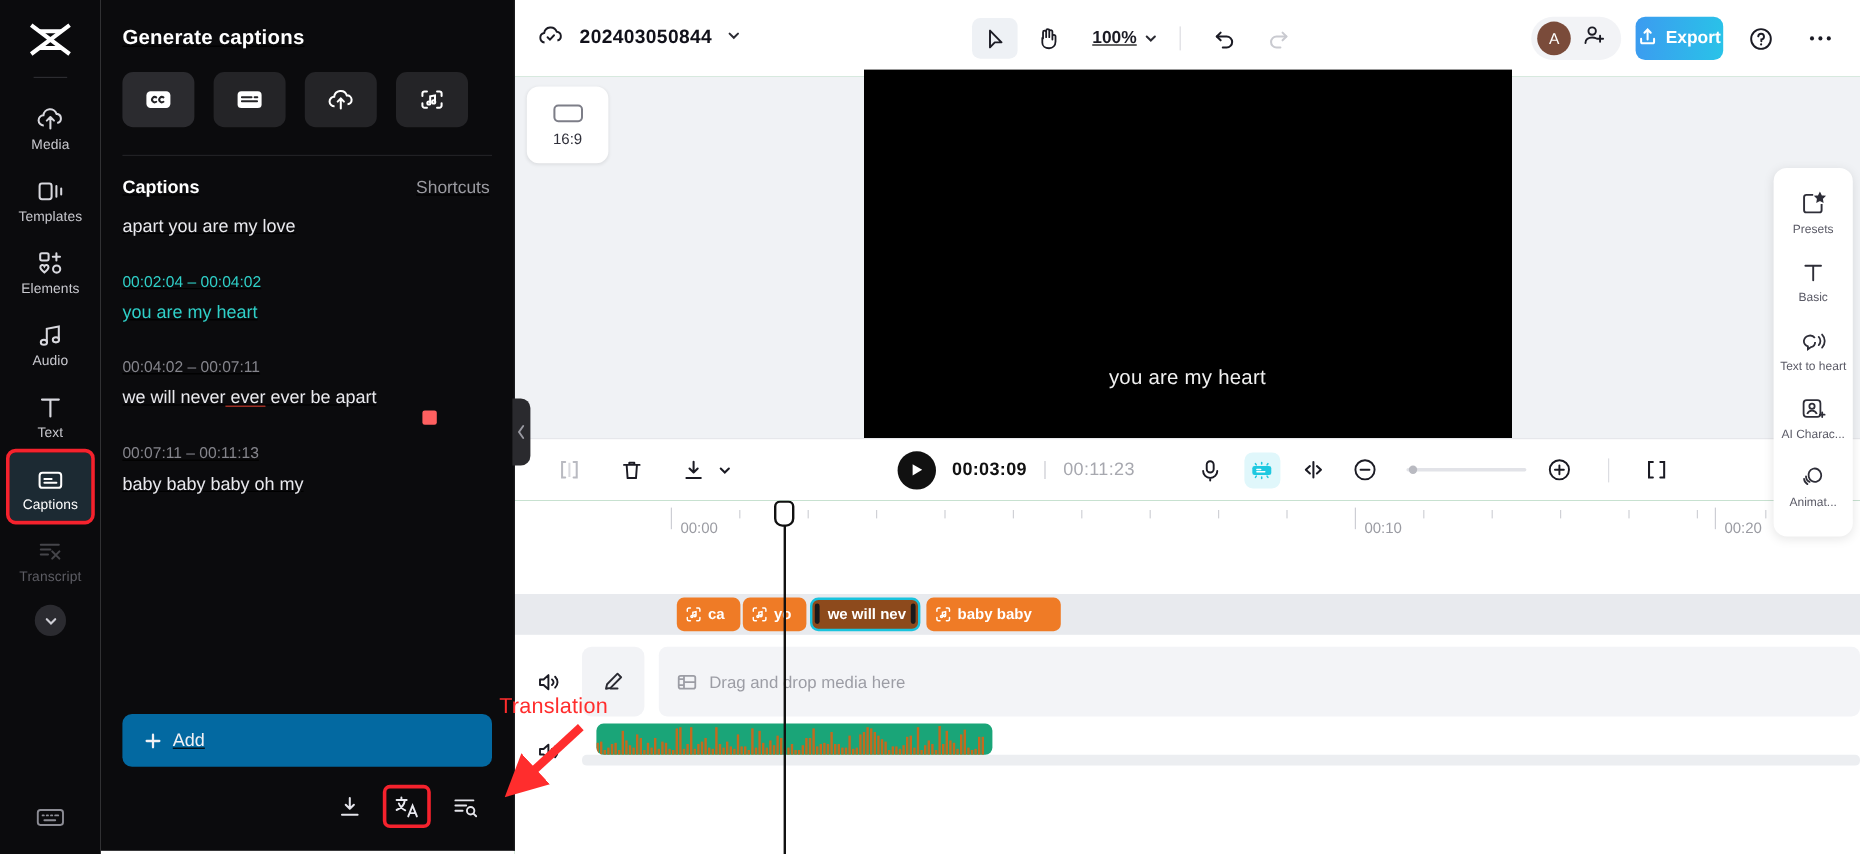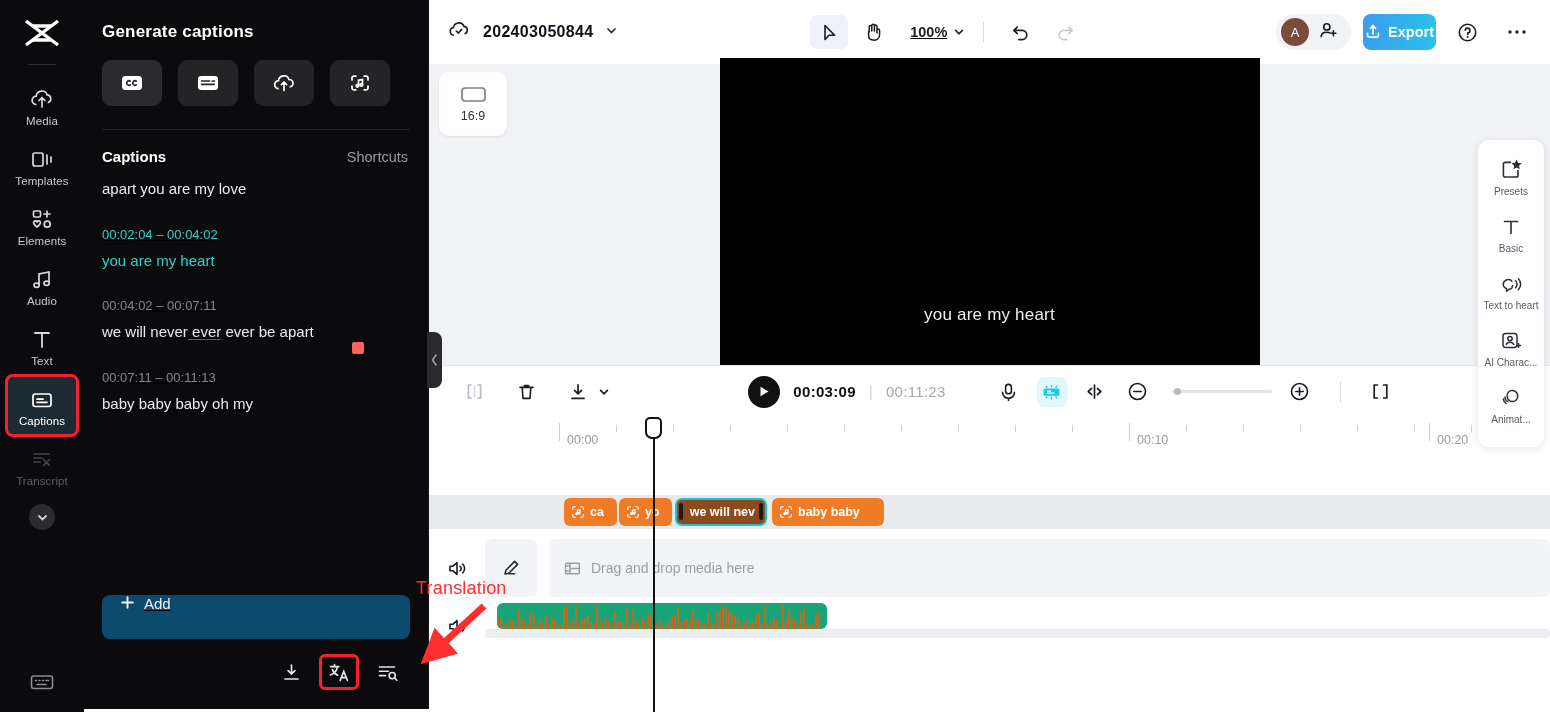--- a/index.html
+++ b/index.html
@@ -61,22 +61,22 @@
   .cap-list { padding: 14px 18px 0; flex: 1; overflow: hidden; position: relative; }
   .cap-item { margin-bottom: 28px; position: relative; }
   .cap-time { font-size: 13px; color: #85858c; margin-bottom: 9px; }
   .cap-text { font-size: 15px; color: #e9e9ee; line-height: 1.3; }
   .cap-item.active .cap-time,
   .cap-item.active .cap-text { color: #2fd0c8; }
   .cap-text .typo { text-decoration: underline; text-decoration-color: #c0392b; text-underline-offset: 2px; }
   .red-sq { position: absolute; right: 46px; top: 44px; width: 12px; height: 12px; background: #ff6060; border-radius: 2px; }
 
   .add-btn {
-    margin: 0 18px; height: 44px; border-radius: 8px; background: #0c4a6e;
-    display: flex; gap: 9px; padding-left: 18px;
+    margin: 0 18px; height: 44px; border-radius: 8px; background: #0369a1;
+    display: flex; align-items: center; gap: 9px; padding-left: 18px;
     color: #f1f1f4; font-size: 15px;
   }
   .panel-foot {
     display: flex; align-items: center; justify-content: flex-end; gap: 14px;
     padding: 18px 24px 22px 0;
   }
   .foot-ico { width: 34px; height: 30px; display: flex; align-items: center; justify-content: center; }
   .foot-ico.boxed { outline: 3px solid #f5222d; border-radius: 3px; }
   .ann-text {
     position: absolute; left: 332px; top: 578px; color: #ff2d2d;

